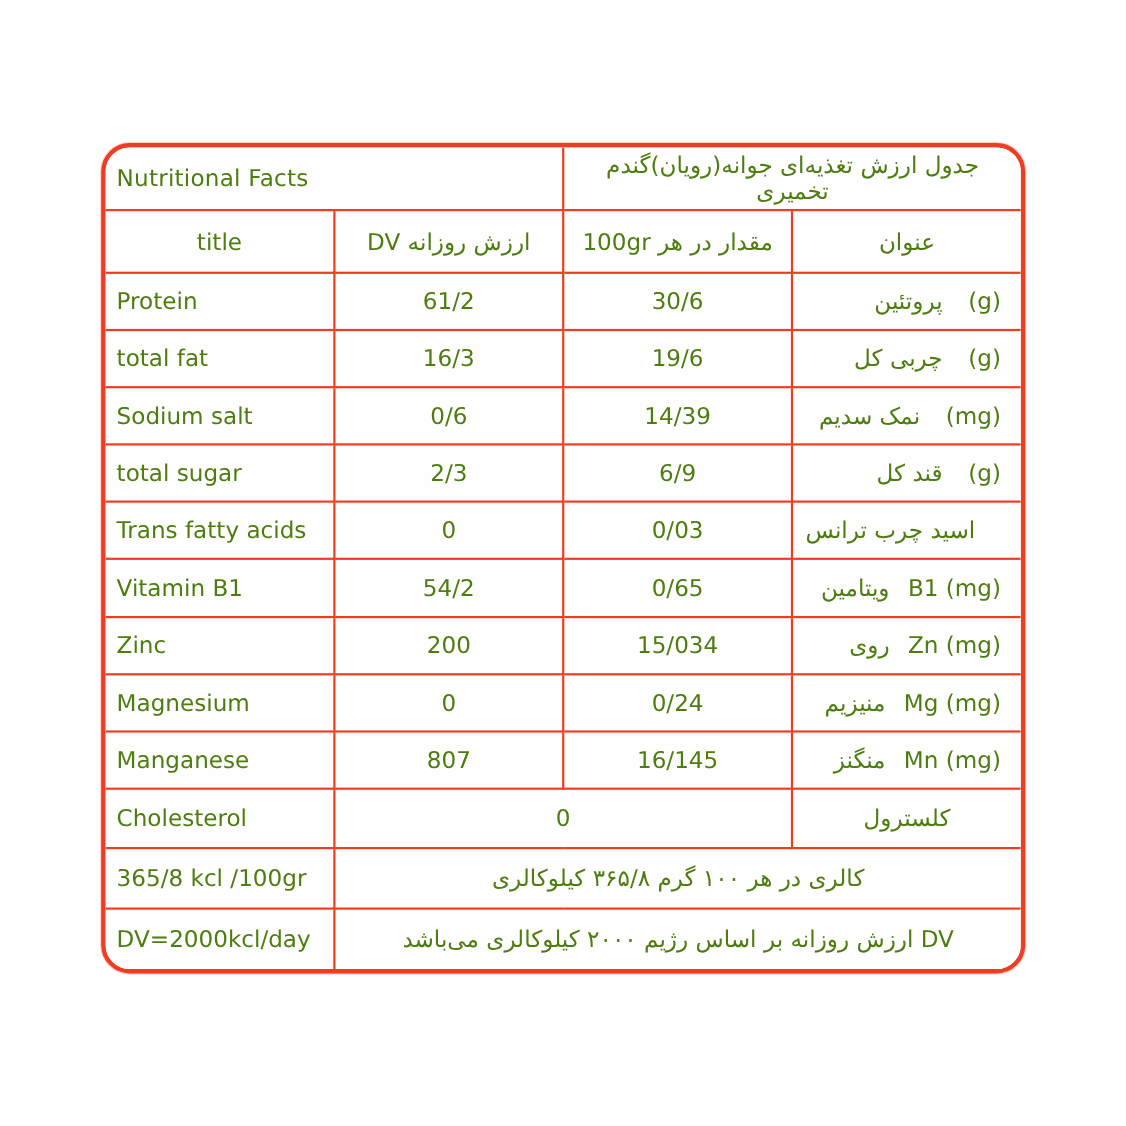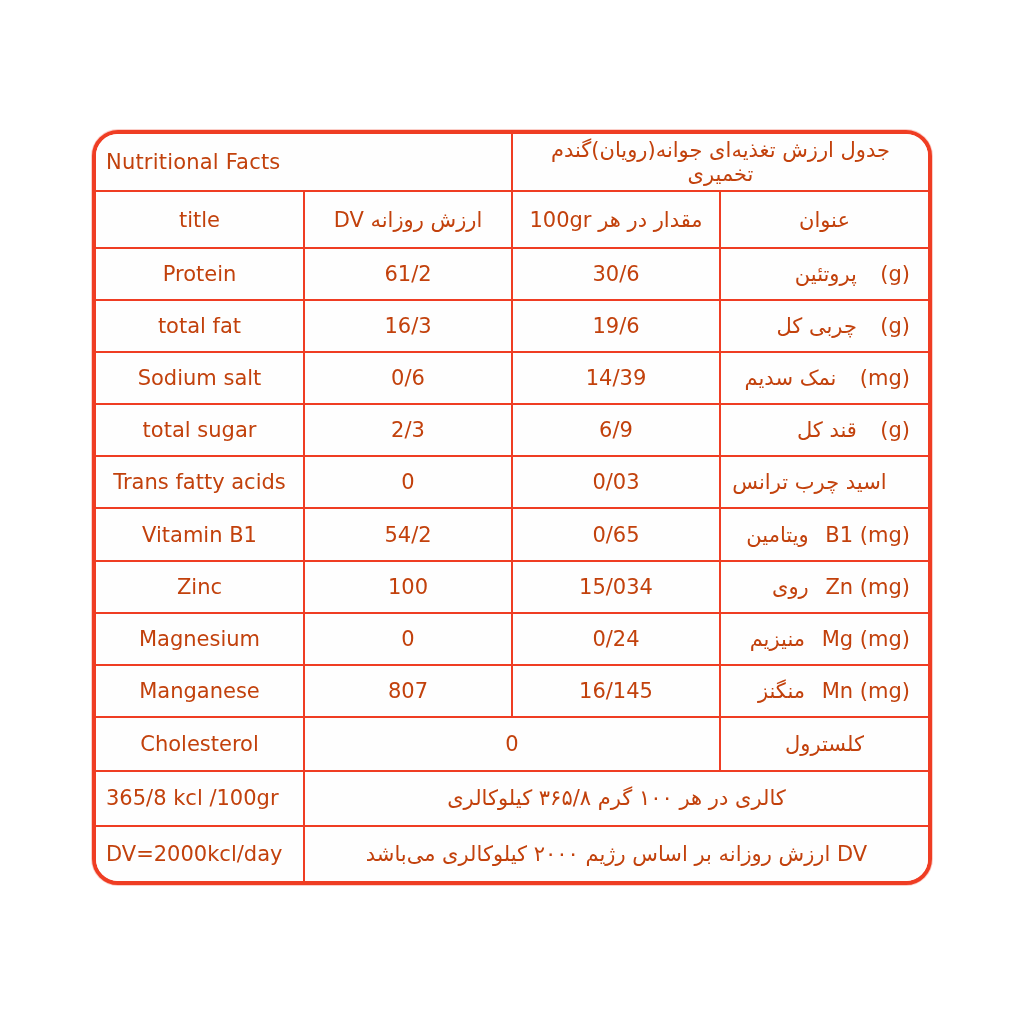--- a/index.html
+++ b/index.html
@@ -31,36 +31,36 @@
   table.nf {
     width: 100%;
     height: 100%;
     border-collapse: collapse;
     table-layout: fixed;
   }
   table.nf td {
     border: 2px solid #ef3d23;
     padding: 0 10px;
     font-size: 21px;
-    color: #c2410c;
+    color: #4d7c0f;
     vertical-align: middle;
     background: #fefefe;
   }
   
   table.nf tr:first-child td { border-top: none; }
   table.nf tr:last-child td { border-bottom: none; }
   table.nf td:first-child { border-left: none; }
   table.nf td:last-child { border-right: none; }
 
   .row-title td { height: 54px; }
   .hdr td { height: 52px; font-size: 21px; margin-left: 20px; }
   .data td { height: 48px; }
 
   .c-en {
-    text-align: center;
+    text-align: left;
     direction: ltr;
     font-family: "DejaVu Sans", sans-serif;
   }
   .c-num {
     text-align: center;
     direction: ltr;
     font-family: "DejaVu Sans", sans-serif;
   }
   .c-fa {
     text-align: center;
@@ -189,21 +189,21 @@
         <td class="fa-unit">
           <span class="unit-inline">(mg)</span>
           <span class="fa-name">B1</span>
           <span>ویتامین</span>
         </td>
       </tr>
 
 
       <tr class="data">
         <td class="c-en">Zinc</td>
-        <td class="c-num">100</td>
+        <td class="c-num">200</td>
         <td class="c-num">15/034</td>
         <td class="fa-unit">
           <span class="unit-inline">(mg)</span>
           <span class="fa-name">Zn</span>
           <span>روی</span>
         </td>
       </tr>
 
       <tr class="data">
         <td class="c-en">Magnesium</td>

